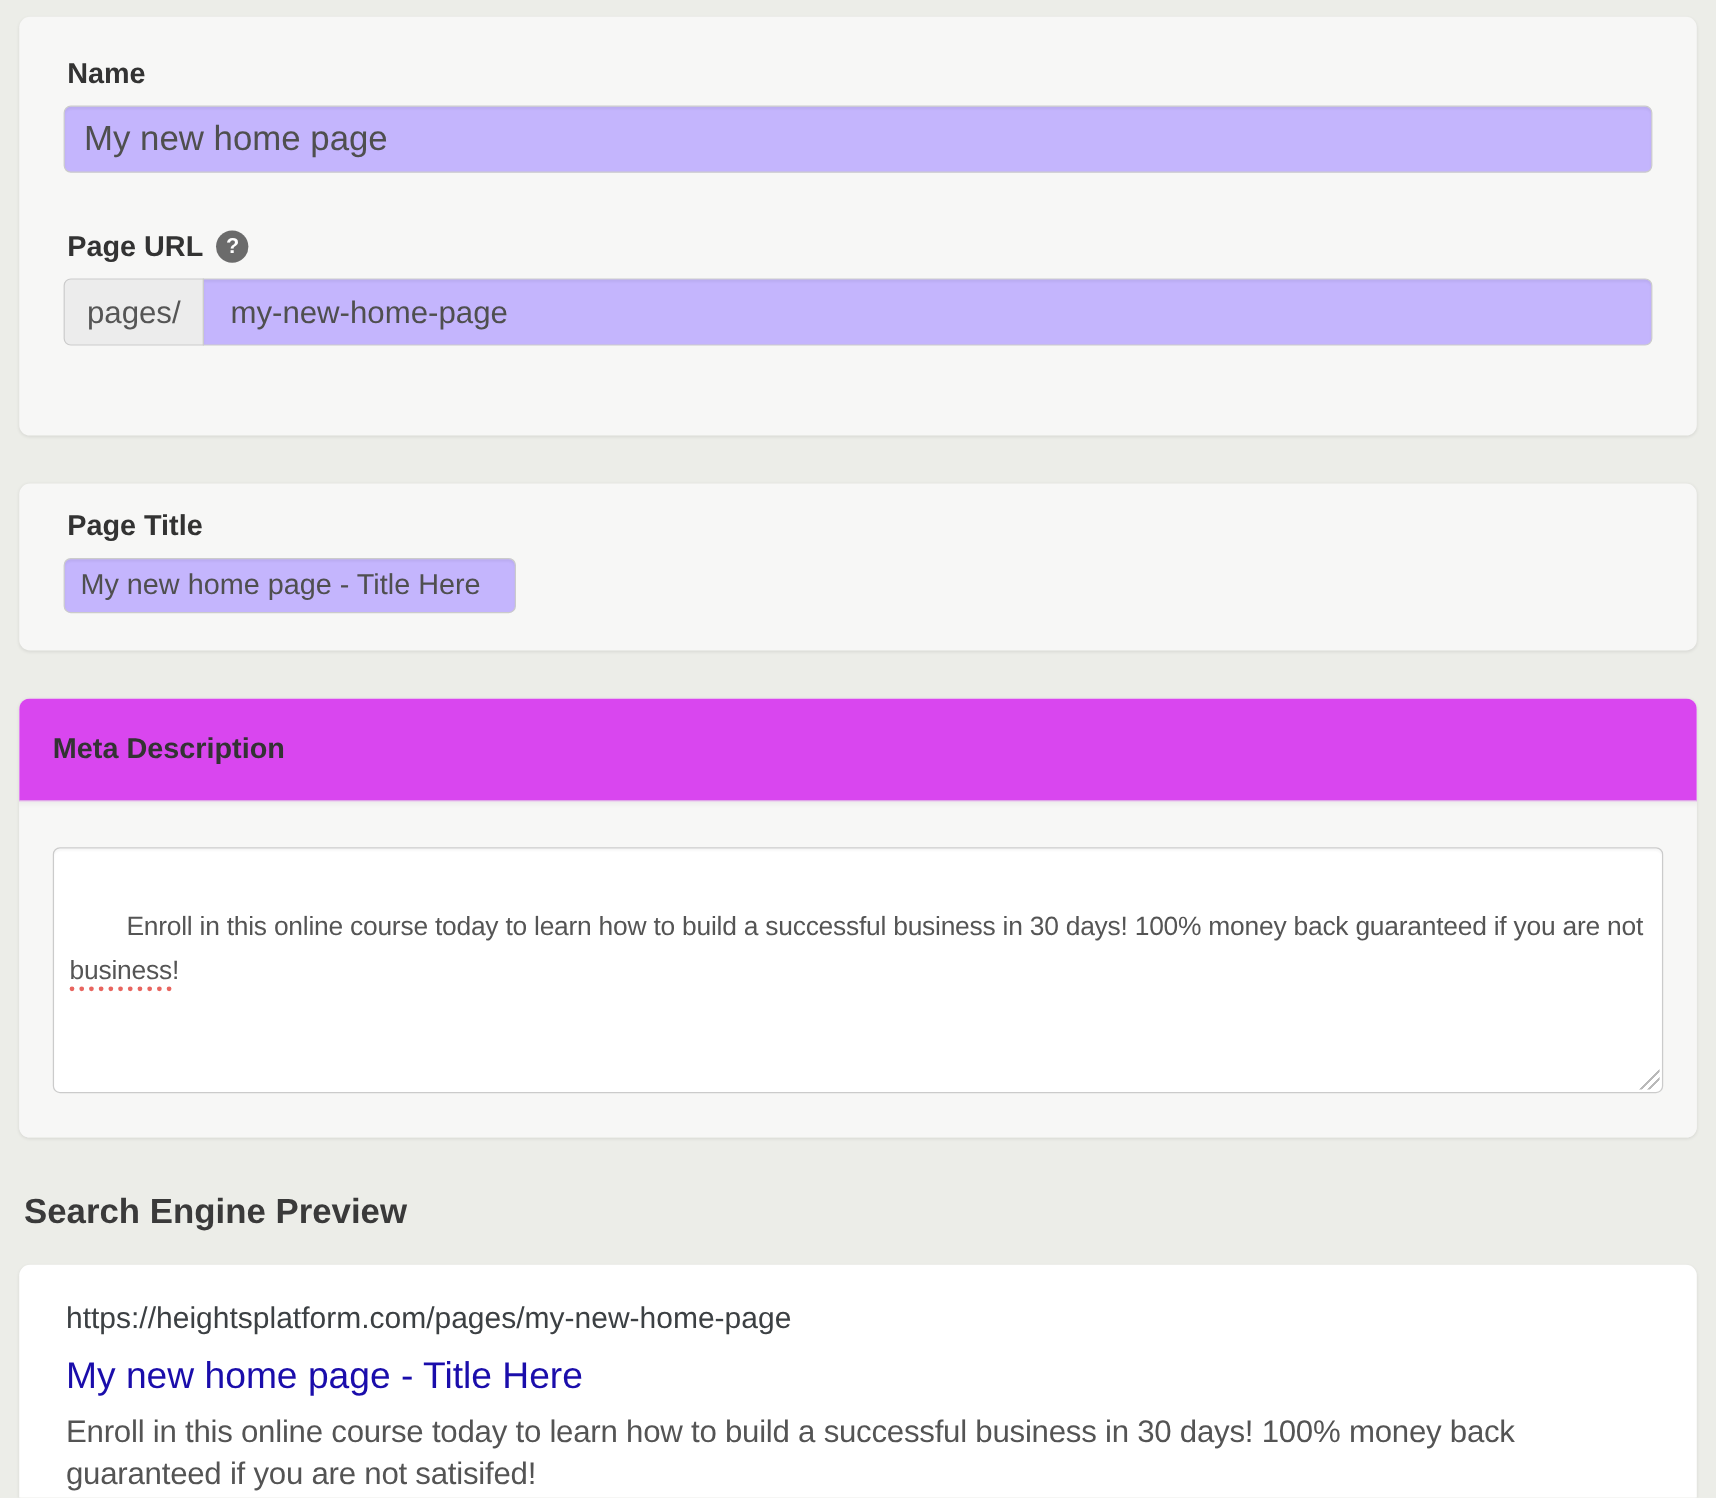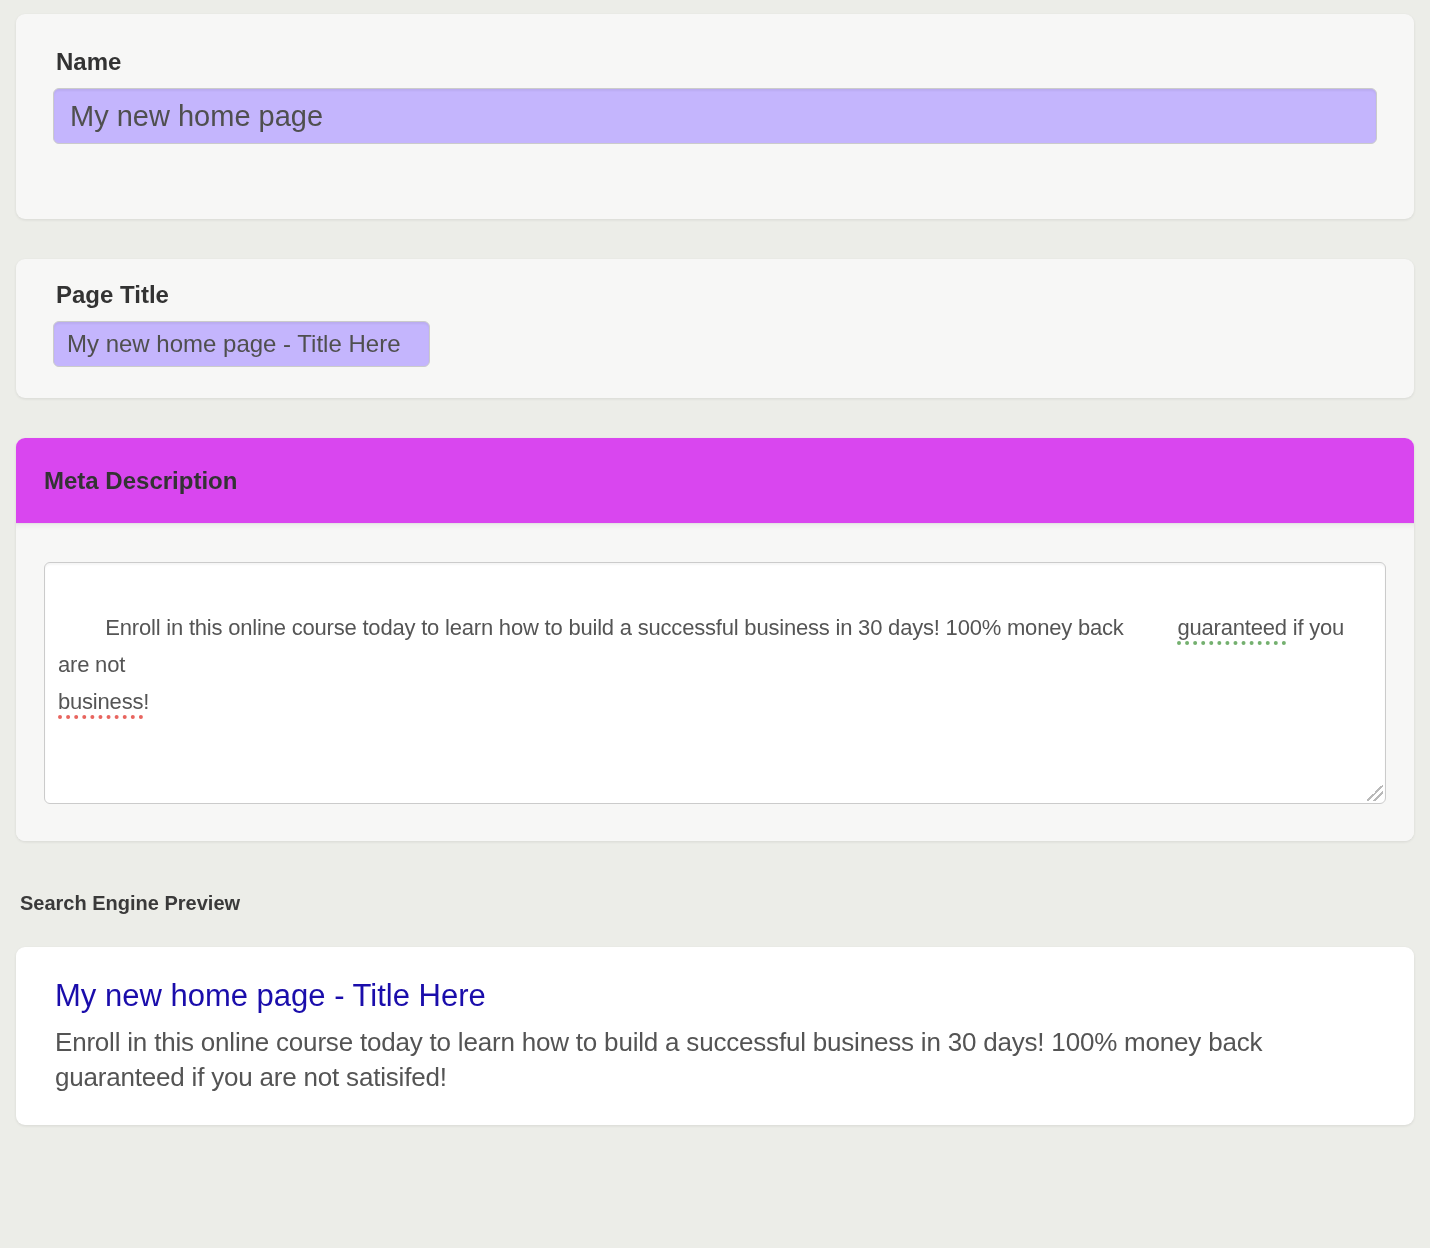--- a/index.html
+++ b/index.html
@@ -78,43 +78,43 @@
     position:relative;box-sizing:border-box;
     width:100%;min-height:145px;
     background:#fff;border:1px solid #cbcbcb;border-radius:6px;
     padding:9px 13px;
     font-size:22px;letter-spacing:-0.2px;line-height:37px;color:#555;
     white-space:pre-wrap;
     box-shadow:inset 0 2px 2px rgba(0,0,0,0.04);
     cursor:text;
   }
   .u-green{
-    text-decoration:underline;text-decoration-style:dotted;
+    text-decoration-style:dotted;
     text-decoration-color:#74b06f;text-decoration-thickness:4px;
-    text-underline-offset:6px;text-decoration-skip-ink:none;margin-left:48px;
+    text-underline-offset:6px;text-decoration-skip-ink:none;
   }
   .u-red{
     text-decoration:underline;text-decoration-style:dotted;
     text-decoration-color:#e8655f;text-decoration-thickness:4px;
     text-underline-offset:6px;text-decoration-skip-ink:none;
   }
   .resize-handle{
     position:absolute;right:2px;bottom:2px;
     width:17px;height:17px;
     background:linear-gradient(135deg,
       transparent 0 50%, #b9b9b9 50% 57%,
       transparent 57% 70%, #b9b9b9 70% 77%,
       transparent 77%);
     border-bottom-right-radius:5px;
     cursor:nwse-resize;
   }
 
   
   .preview-heading{
-    font-size:20px;font-weight:bold;color:#3a3a3a;
+    font-size:29px;font-weight:bold;color:#3a3a3a;
     margin:0 0 26px 4px;line-height:36px;
   }
   .card-preview{background:#ffffff;padding:31px 39px 30px;}
   .preview-url{font-size:25px;color:#3c4043;line-height:29px;margin-bottom:15px;}
   .preview-title{
     display:inline-block;font-size:31px;line-height:36px;
     color:#1a0dab;text-decoration:none;margin-bottom:11px;cursor:pointer;
   }
   .preview-desc{
     font-size:26px;color:#545454;line-height:35px;letter-spacing:-0.2px;
@@ -122,20 +122,32 @@
 </style>
 </head>
 <body>
 
 <div class="page">
 
   <section class="card card-1">
     <div class="form-group">
       <label class="field-label">Name</label>
       <input class="input input-lg" type="text" value="My new home page" style="">
+    </div>
+    <div class="form-group">
+      <div class="label-row">
+        <label class="field-label">Page URL</label>
+        <span class="help-icon">
+          <span>?</span>
+        </span>
+      </div>
+      <div class="input-group">
+        <span class="input-addon">pages/</span>
+        <input class="input input-grouped" type="text" value="my-new-home-page" style="">
+      </div>
     </div>
   </section>
 
   <section class="card card-2">
     <label class="field-label">Page Title</label>
     <input class="input input-md" type="text" value="My new home page - Title Here" style="">
   </section>
 
   <section class="card card-3">
     <div class="card-3-header">
@@ -146,17 +158,18 @@
         <span>Enroll in this online course today to learn how to build a successful business in 30 days! 100% money back </span><span class="u-green">guaranteed</span><span> if you are not
 </span><span class="u-red">business</span><span>!</span>
         <span class="resize-handle"></span>
       </div>
     </div>
   </section>
 
   <h2 class="preview-heading">Search Engine Preview</h2>
 
   <section class="card card-preview">
+    <div class="preview-url">https://heightsplatform.com/pages/my-new-home-page</div>
     <a class="preview-title">My new home page - Title Here</a>
     <div class="preview-desc">Enroll in this online course today to learn how to build a successful business in 30 days! 100% money back guaranteed if you are not satisifed!</div>
   </section>
 
 </div>
 
 </body></html>

